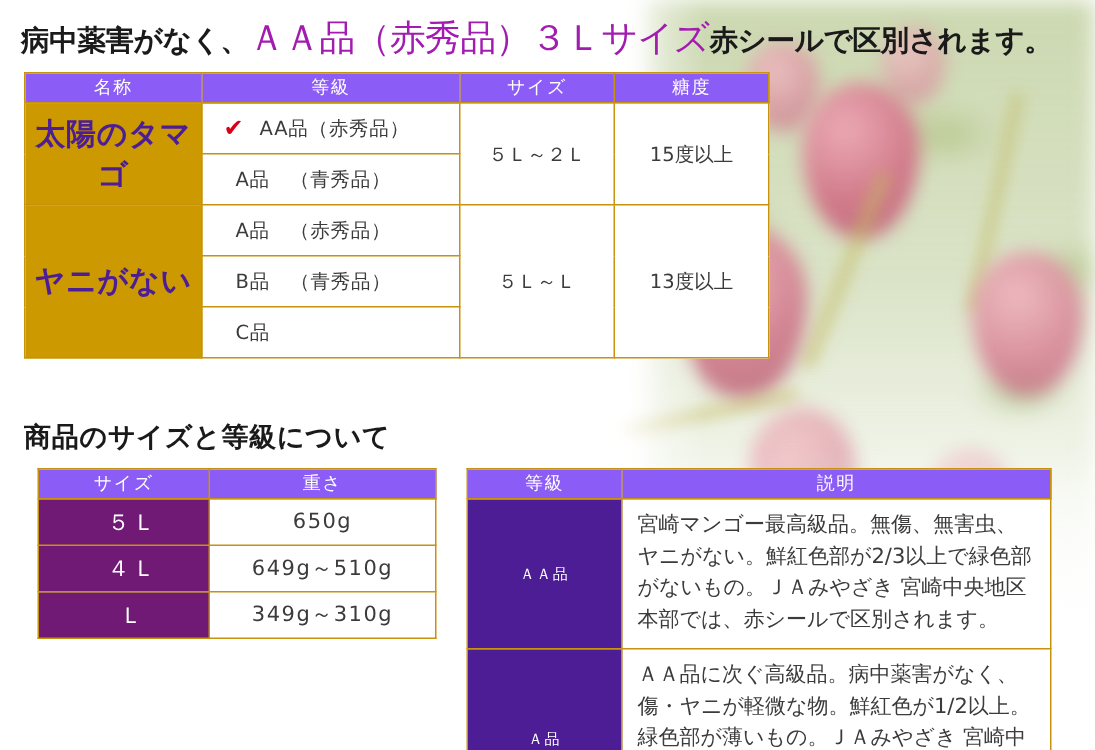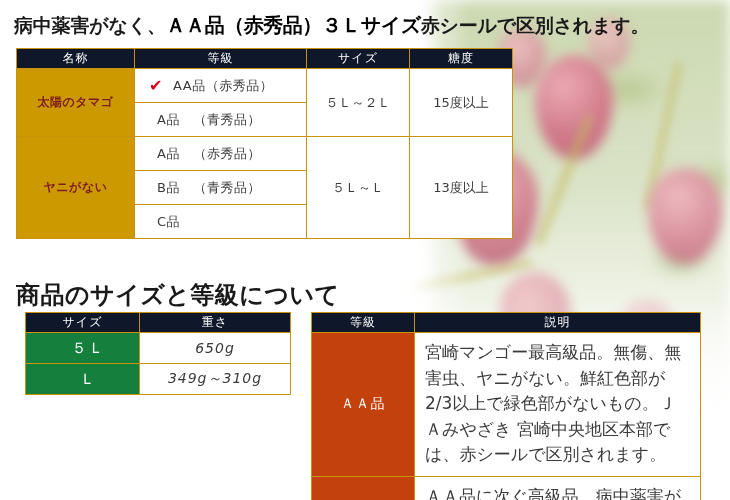--- a/index.html
+++ b/index.html
@@ -87,58 +87,58 @@
     left: 14px;
     top: 10px;
     white-space: nowrap;
     color: #1a1a1a;
     font-size: 19px;
     font-weight: bold;
     letter-spacing: -0.2px;
     line-height: 30px;
   }
   #headline .emph {
-    color: #000000;
-    font-size: 20px;
-    font-weight: bold;
+    color: #a21caf;
+    font-size: 24px;
+    font-weight: normal;
     letter-spacing: -0.5px;
   }
 
   
   .gold-table {
     position: absolute;
     border-collapse: collapse;
     table-layout: fixed;
     background: #ffffff;
   }
   .gold-table th,
   .gold-table td {
     border: 1px solid #c8920c;
     padding: 0;
     vertical-align: middle;
   }
   .gold-table th {
-    background: #0f172a;
+    background: #8b5cf6;
     color: #ffffff;
     font-size: 12px;
     font-weight: normal;
     text-align: center;
     height: 19px;
     letter-spacing: 1px;
   }
   .gold-table td {
     background: #ffffff;
     color: #3b3b3b;
     font-size: 13px;
     text-align: center;
   }
   .gold-table td.head-cell {
     background: #cc9a00;
-    color: #7f1d1d;
-    font-size: 12px;
+    color: #4c1d95;
+    font-size: 20px;
     font-weight: bold;
     letter-spacing: 0.5px;
     font-family: Liberation Mono, monospace;
   }
 
   
   #grade-table {
     left: 16px;
     top: 48px;
     width: 496px;
@@ -163,64 +163,63 @@
     font-size: 16px;
     font-weight: bold;
     line-height: 1;
   }
 
   
   #section-title {
     position: absolute;
     left: 16px;
     top: 279px;
-    font-size: 24px;
+    font-size: 18px;
     font-weight: bold;
     color: #1a1a1a;
     letter-spacing: 0.5px;
     white-space: nowrap;
   }
 
   
   #size-table {
     left: 25px;
     top: 312px;
     width: 265px;
   }
   #size-table td.size-label {
-    background: #15803d;
+    background: #701a75;
     color: #ffffff;
     font-size: 15px;
     letter-spacing: 2px;
     height: 30px;
     padding-left: 12px;
   }
   #size-table td.weight-value {
     font-size: 14px;
     letter-spacing: 1px;
     color: #3b3b3b;
-    font-style: italic;
   }
 
   
   #desc-table {
     left: 311px;
     top: 312px;
     width: 389px;
   }
   #desc-table td.desc-grade {
-    background: #c2410c;
+    background: #4c1d95;
     color: #ffffff;
-    font-size: 14px;
+    font-size: 10px;
     letter-spacing: 1px;
   }
   #desc-table td.desc-body {
     text-align: left;
     padding: 7px 9px 8px 10px;
-    font-size: 17px;
+    font-size: 14px;
     line-height: 1.5;
     color: #3b3b3b;
   }
 </style>
 </head>
 <body>
 
 <div id="photo-backdrop">
   <div class="leaves"></div>
   <div class="stem s3"></div>
@@ -307,20 +306,24 @@
         <th>サイズ</th>
         <th>重さ</th>
       </tr>
     </thead>
     <tbody>
       <tr>
         <td class="size-label">５Ｌ</td>
         <td class="weight-value">650g</td>
       </tr>
       <tr>
+        <td class="size-label">４Ｌ</td>
+        <td class="weight-value">649g～510g</td>
+      </tr>
+      <tr>
         <td class="size-label">Ｌ</td>
         <td class="weight-value">349g～310g</td>
       </tr>
     </tbody>
   </table>
 
   <table class="gold-table" id="desc-table">
     <colgroup>
       <col style="width:103px">
       <col style="width:286px">

